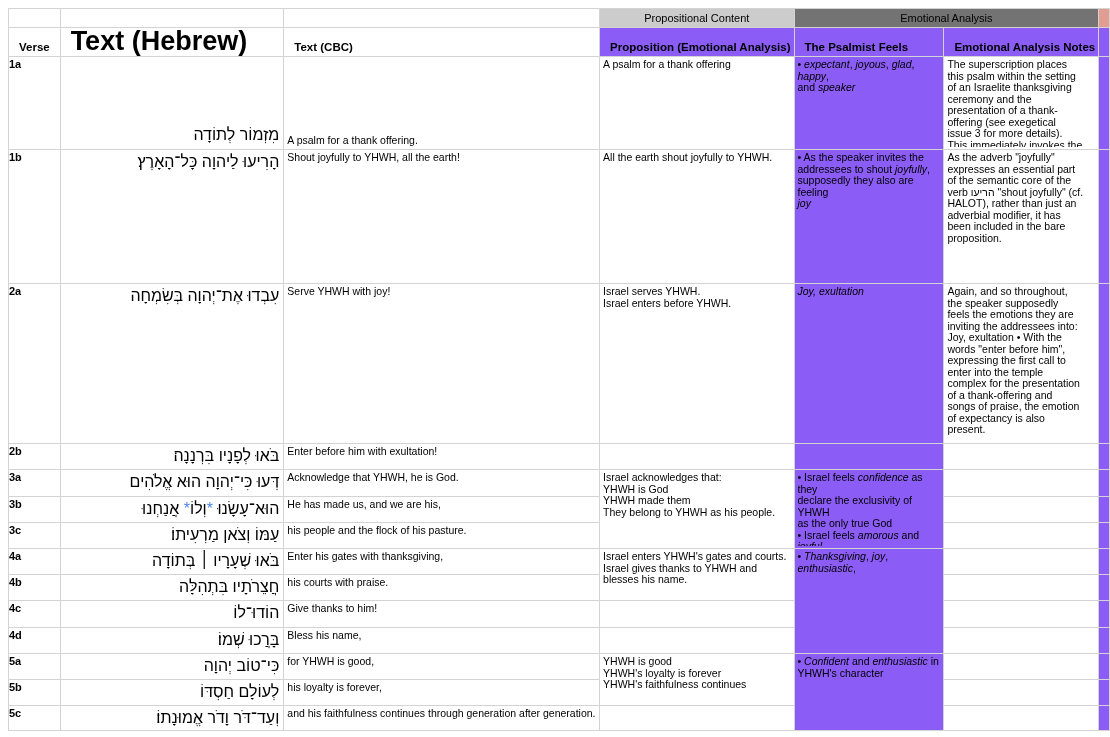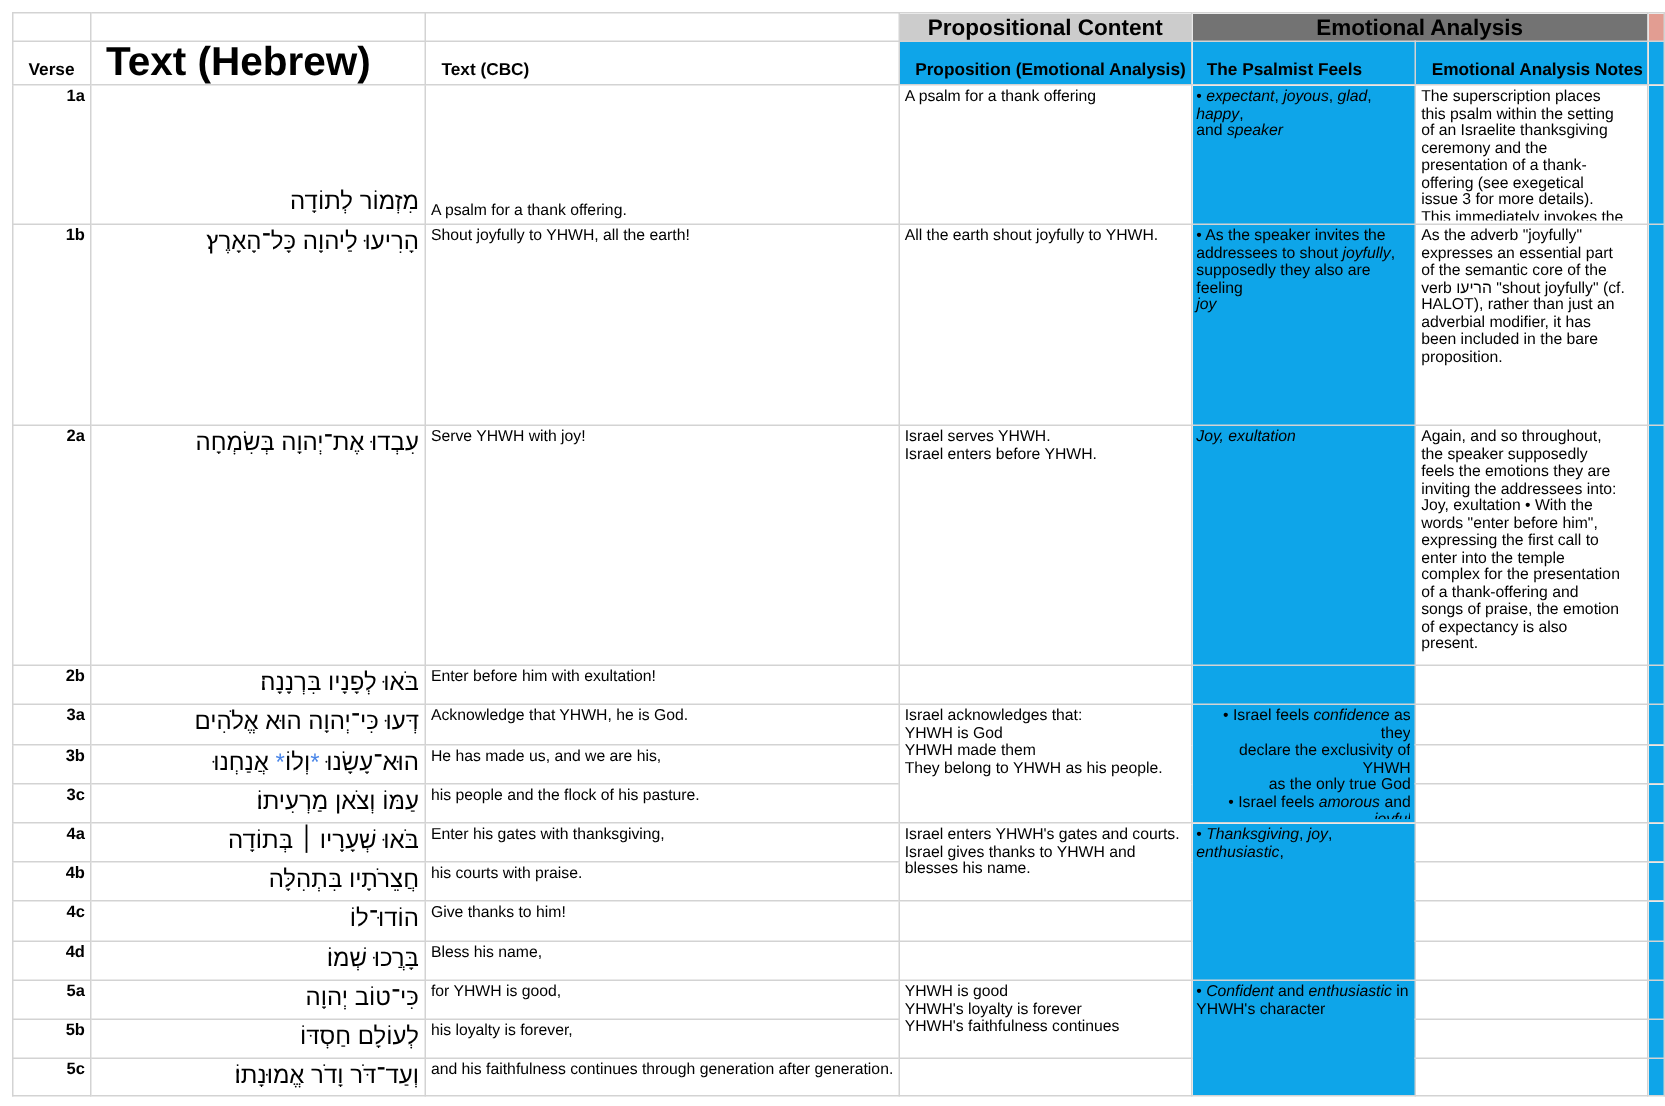--- a/index.html
+++ b/index.html
@@ -3,34 +3,34 @@
 <meta charset="utf-8">
 <style>
   html,body{margin:0;padding:0;background:#fff;}
   .canvas{position:relative;width:1110px;height:737px;background:#ffffff;overflow:hidden;
           font-family:"Liberation Sans","DejaVu Sans",sans-serif;color:#000;}
   table.sheet{position:absolute;left:8px;top:8px;border-collapse:collapse;table-layout:fixed;}
   td{border:1px solid #d3d3d3;vertical-align:top;padding:2px 3px;font-size:10.5px;
      line-height:11.5px;overflow:hidden;white-space:pre-line;word-wrap:break-word;}
   tr.t19{height:19px}tr.t23{height:23px}tr.t93{height:93px}tr.t134{height:134px}
   tr.t160{height:160px}tr.t25{height:25px}tr.t26{height:26px}tr.t27{height:27px}
-  .gh{font-weight:bold;font-size:15px;text-align:center;vertical-align:middle;line-height:13px;padding:1px 3px;}
+  .gh{font-weight:normal;font-size:11px;text-align:center;vertical-align:middle;line-height:13px;padding:1px 3px;}
   .bg-gray{background:#cccccc;}
   .bg-salmon{background:#737373;}
-  .bg-pink{background:#0ea5e9;}
+  .bg-pink{background:#8b5cf6;}
   .bg-slivertop{background:#e29d92;}
   .ch{font-weight:bold;font-size:11.5px;vertical-align:bottom;padding-bottom:3px;white-space:nowrap;padding-left:10px;}
   .hebhead{font-size:27px;line-height:23px;overflow:visible;}
-  .verse{font-weight:bold;font-size:11px;padding-left:16px;text-align:right;}
+  .verse{font-weight:bold;font-size:11px;padding-left:0;}
   .heb{direction:rtl;text-align:right;font-size:16px;line-height:22px;white-space:pre;
        padding:1px 4px 1px 2px;overflow:visible;}
   .vbottom{vertical-align:bottom;padding-bottom:3px;}
   .cbc{white-space:pre;}
   .notesclip{height:88px;overflow:hidden;}
-  .feelsclip{height:74px;overflow:hidden;text-align:right;}
+  .feelsclip{height:74px;overflow:hidden;}
   i{font-style:italic;}
   .blue{color:#4a86e8;}
 </style>
 </head>
 <body>
 
 <div class="canvas">
 <table class="sheet">
   <colgroup>
     <col style="width:54px">

